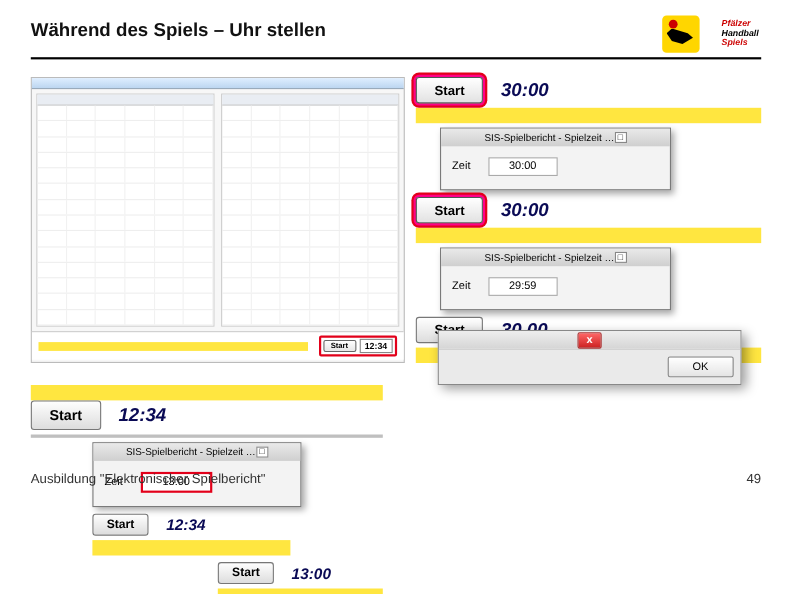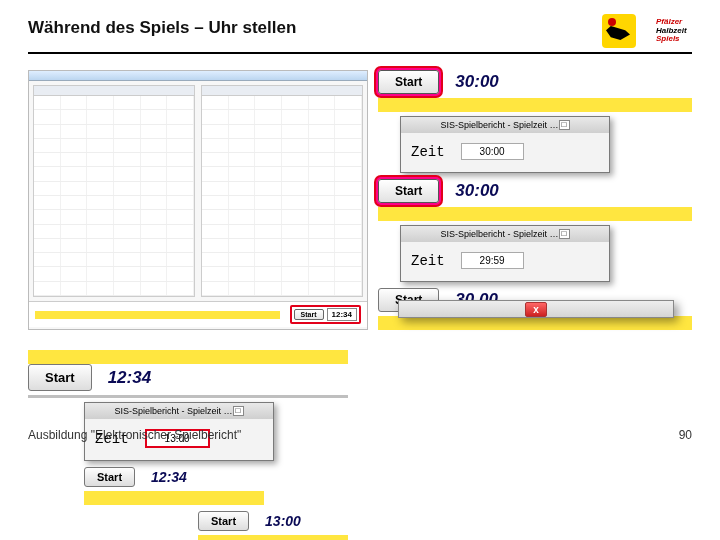--- a/index.html
+++ b/index.html
@@ -34,21 +34,21 @@
   .right { position:absolute; top:0; left:350px; right:0; }
   .panel-row { display:flex; align-items:center; gap:8px; margin-bottom:4px; }
   .start-btn { font-size:12px; font-weight:bold; padding:4px 16px; border:1px solid #555; border-radius:3px; background:linear-gradient(#fff,#e2e2e2); box-shadow:0 0 0 2px #f08,0 0 0 4px #e2001a; }
   .start-btn.plain { box-shadow:none; border:1px solid #777; background:linear-gradient(#fefefe,#ddd); }
   .big-time { font-size:17px; font-weight:bold; font-style:italic; color:#0a0a55; padding:2px 8px; }
   .yellow-bar { height:14px; background:#ffe640; width:100%; }
   .dlg { border:1px solid #7a7a7a; background:#f3f3f3; font-size:10px; width:210px; box-shadow:3px 3px 6px rgba(0,0,0,.35); margin:4px 0 6px 22px;}
   .dlg-t { height:16px; background:linear-gradient(#e9e9e9,#cfcfcf); display:flex; align-items:center; justify-content:center; padding:0 4px; font-size:9px;}
   .dlg-t .wbtn { width:11px; height:10px; border:1px solid #888; background:#fff; font-size:8px; text-align:center; line-height:8px;}
   .dlg-b { padding:10px 10px 12px; display:flex; gap:16px; align-items:center;}
-  .dlg-b label { font-size:14px;font-family:Liberation Mono, monospace; }
+  .dlg-b label { font-size:10px; }
   .dlg-b .val { background:#fff; border:1px solid #aaa; padding:2px 18px; font-size:10px;}
   .shadow-strip { height:3px; background:#bfbfbf; }
 
   
   .bl { position:absolute; top:280px; left:0; width:320px; }
   .bl .panel-row .start-btn { font-size:13px; padding:5px 16px; }
   .bl-dlg { margin-left:56px; width:190px; }
   .bl-dlg .dlg-b .val { border:2px solid #e2001a; }
 
   
@@ -65,21 +65,21 @@
 <body>
 
 <div class="slide">
   <div class="header">
     <div class="title">Während des Spiels – Uhr stellen</div>
   </div>
   <div class="logo">
     <div class="logo-mark"></div>
     <div class="logo-text">
       <div>Pfälzer</div>
-      <div class="l2">Halbzeit</div>
+      <div class="l2">Handball</div>
       <div>Spiels</div>
     </div>
   </div>
 
   <div class="content">
 
     <div class="app-window">
       <div class="app-titlebar"></div>
       <div class="app-body">
         <div class="grid">
@@ -394,21 +394,24 @@
         <div class="big-time" style="font-size:14px;">13:00</div>
       </div>
       <div class="yellow-bar" style="margin-left:170px; width:150px;"></div>
     </div>
 
     <div class="confirm">
       <div class="dlg-t">
         <span></span>
         <span class="cx">x</span>
       </div>
+      <div class="confirm-ftr">
+        <button class="ok-btn">OK</button>
+      </div>
     </div>
 
   </div>
 
   <div class="footer">
     <span>Ausbildung "Elektronischer Spielbericht"</span>
-    <span>90</span>
+    <span>49</span>
   </div>
 </div>
 
 </body></html>

